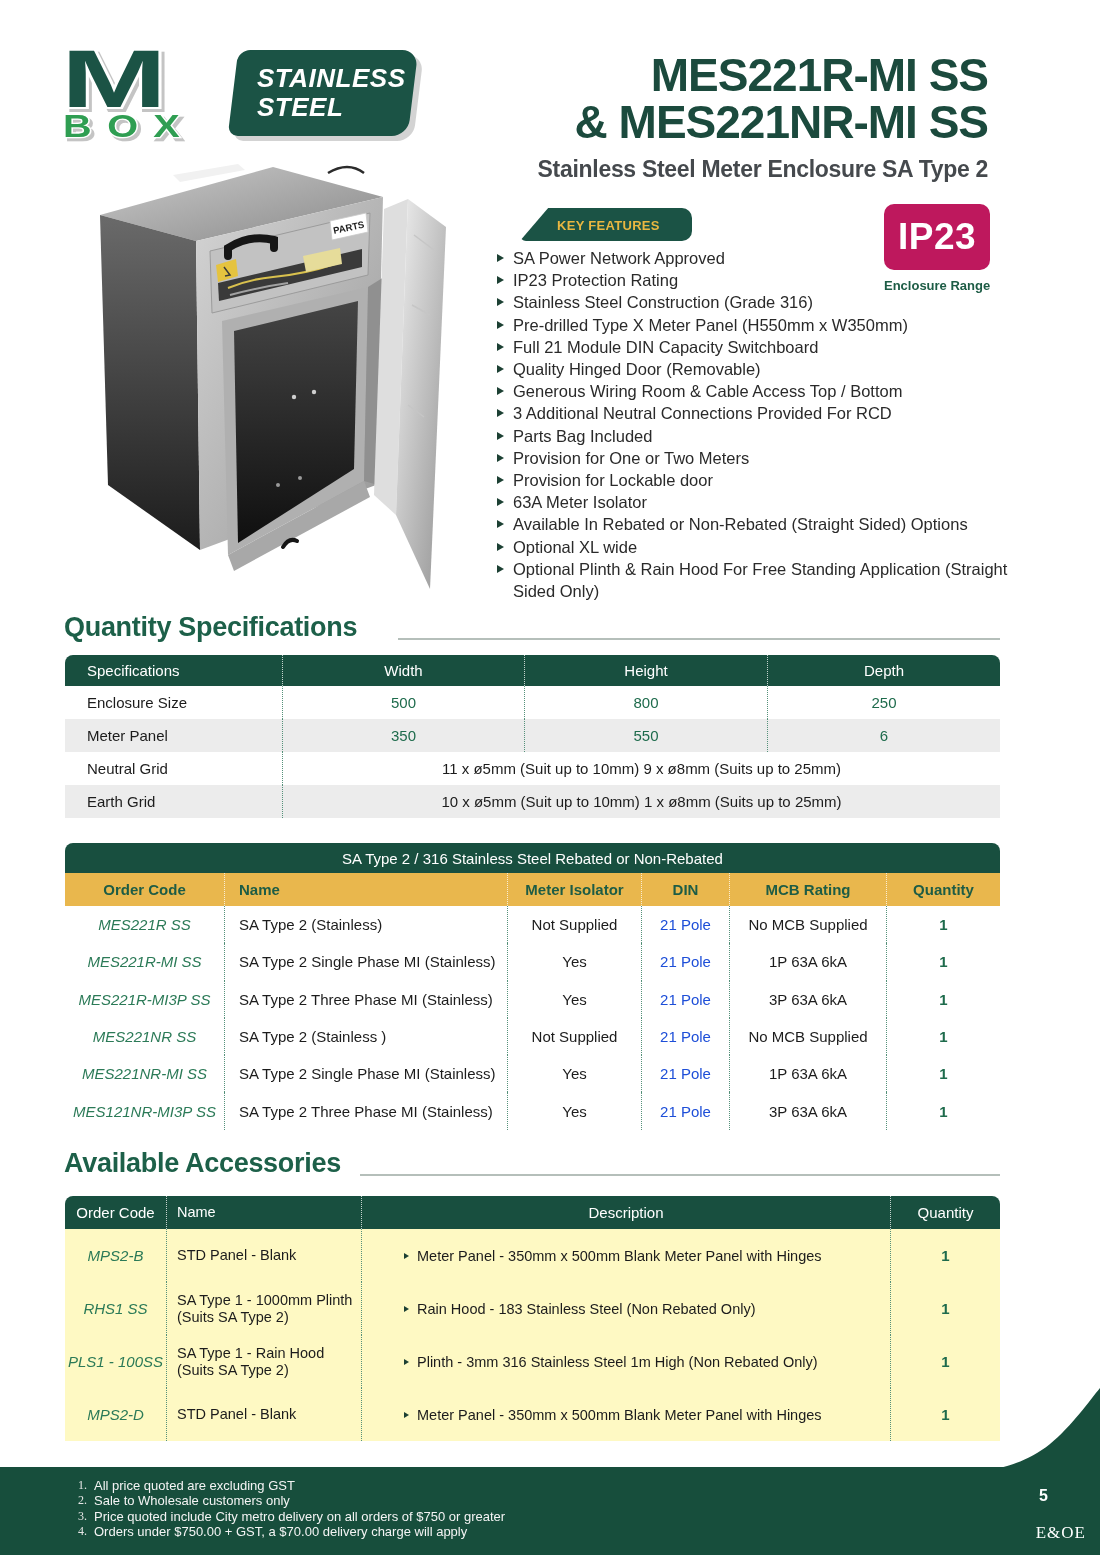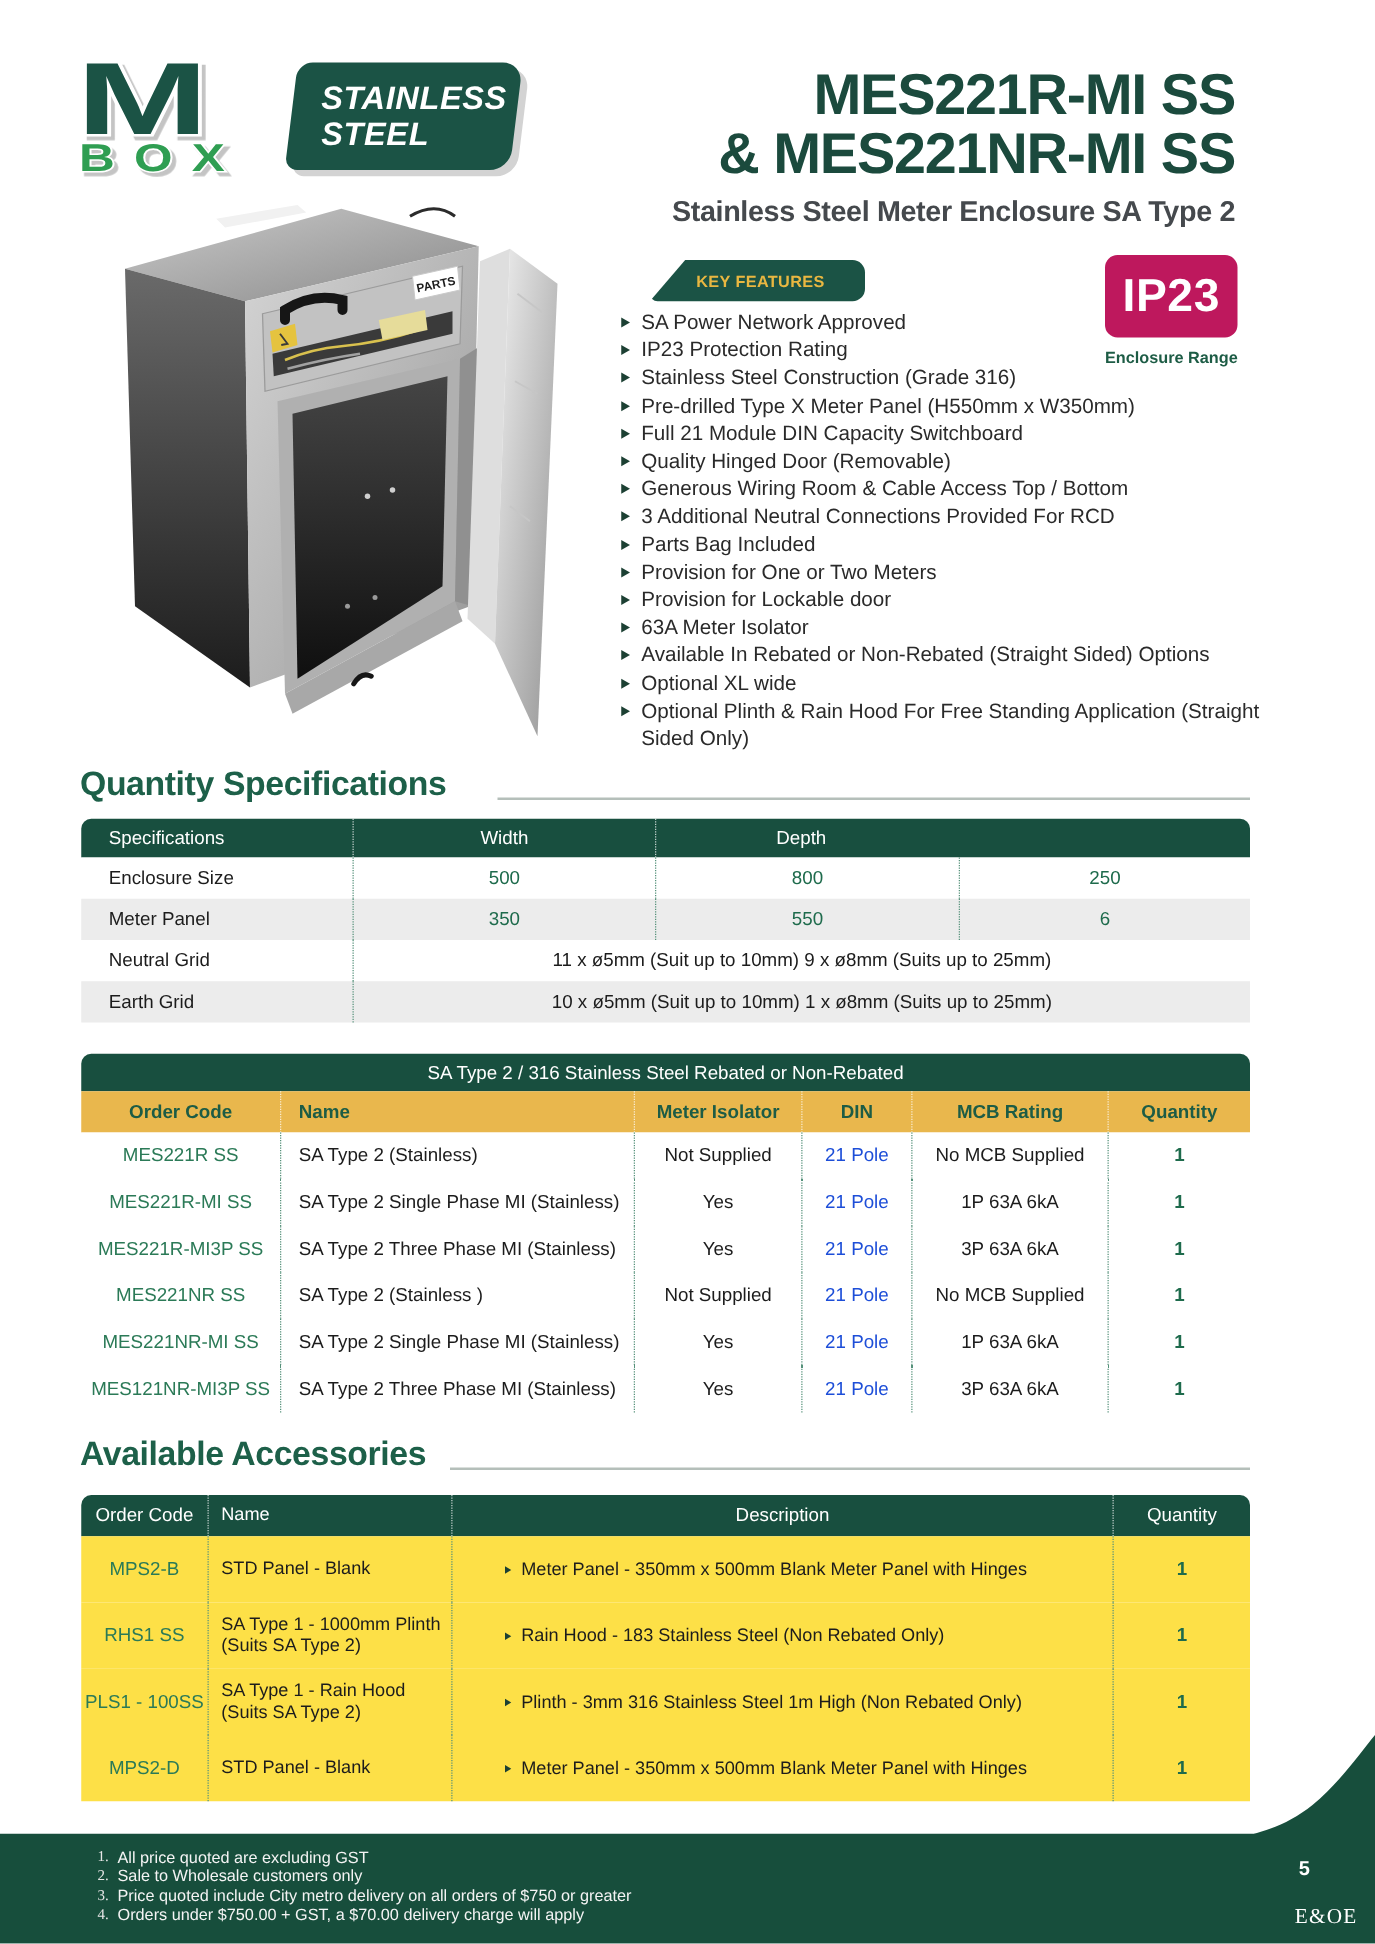--- a/index.html
+++ b/index.html
@@ -58,27 +58,27 @@
   .val  { color:#1e6b4c; }
   .tc1{width:217px}.tc2{width:242px}.tc3{width:243px}.tc4{width:233px}.tspan{width:718px}
 
   
   .ot-title { height:30px; background:#184f3f; border-radius:8px 8px 0 0; color:#fff;
       display:flex; align-items:center; justify-content:center; font-size:15px; }
   .ot-head { display:flex; height:33px; background:#e9b74d; color:#1d5c45; font-weight:600; align-items:center; }
   .ot-row { display:flex; height:37.3px; align-items:center; background:#fff; }
   .oc { display:flex; align-items:center; justify-content:center; height:100%; text-align:center; }
   .oc-left { justify-content:flex-start; text-align:left; padding-left:14px; }
-  .code { color:#2b7a57; }
+  .code { color:#2b7a57;font-style:italic; }
   .green { color:#1d4ed8; }
   .qty { color:#1e6b4c; font-weight:bold; }
   .oc1{width:159px}.oc2{width:283px}.oc3{width:134px}.oc4{width:88px}.oc5{width:157px}.oc6{width:114px}
 
   
-  .acc-row { display:flex; height:53px; align-items:center; background:#fde047; }
+  .acc-row { display:flex; height:53px; align-items:center; background:#fef9c3; }
   .ac { display:flex; align-items:center; justify-content:center; height:100%; text-align:center; }
   .ac1{width:101px}.ac2{width:195px}.ac3{width:529px}.ac4{width:110px}
   .ac2 { flex-direction:column; justify-content:center; align-items:flex-start; text-align:left;
       padding-left:10px; font-size:14.5px; line-height:17px; }
   .acc-name2:empty { display:none; }
   .ac3.body { justify-content:flex-start; padding-left:42px; gap:8px; font-size:14.5px; text-align:left; }
   .tri-sm { flex:0 0 auto; width:0; height:0;
       border-left:5px solid #1c4033; border-top:3.5px solid transparent; border-bottom:3.5px solid transparent; }
 
   
@@ -242,20 +242,21 @@
     </g>
   </svg>
 
   <div class="section-heading" style="left:64px; top:612px;">Quantity Specifications</div>
   <div class="heading-line" style="left:398px; top:638px; width:602px;"></div>
 
   <div class="table" style="top:655px;">
     <div class="t-head">
       <div class="tc tc1 hleft">Specifications</div>
       <div class="tc tc2 hsep">Width</div>
+      <div class="tc tc3 hsep">Height</div>
       <div class="tc tc4 hsep">Depth</div>
     </div>
     <div class="t-row">
       <div class="tc tc1 lab">Enclosure Size</div>
       <div class="tc tc2 val sep">500</div>
       <div class="tc tc3 val sep">800</div>
       <div class="tc tc4 val sep">250</div>
     </div>
     <div class="t-row row-alt">
       <div class="tc tc1 lab">Meter Panel</div>

